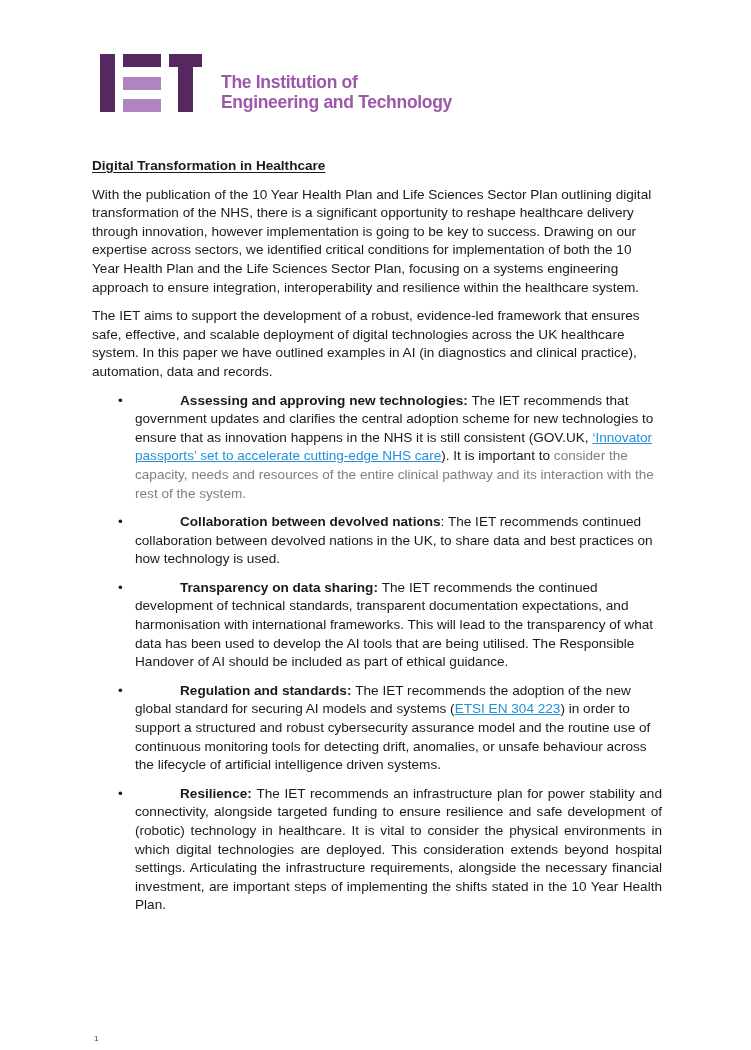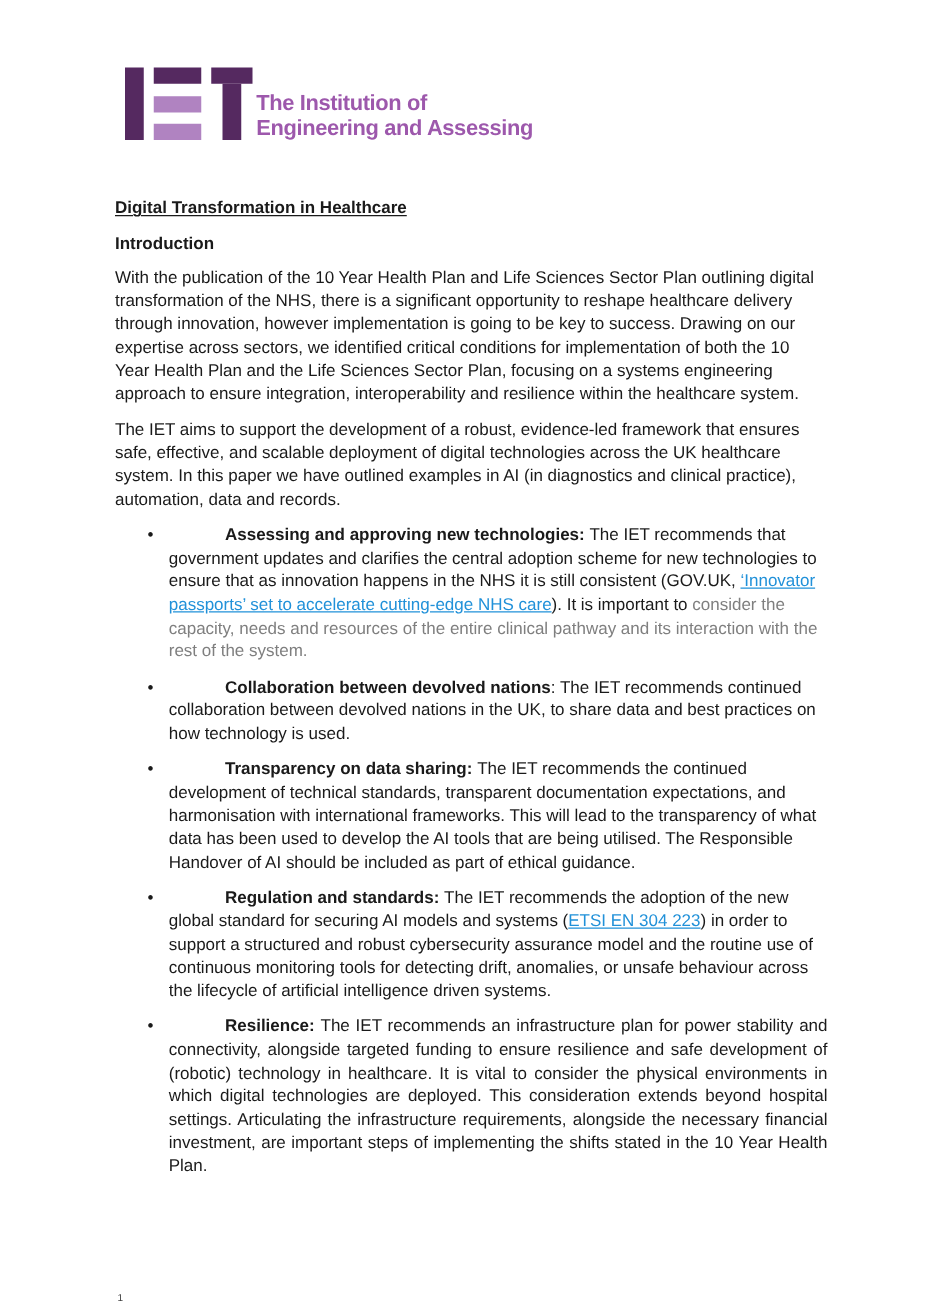--- a/index.html
+++ b/index.html
@@ -22,21 +22,21 @@
   
   .logo{position:absolute;top:54px;left:100px;display:flex;align-items:stretch;height:58px;}
   .letter-i{width:15px;background:var(--logo-dark);}
   .letter-e{width:38px;margin-left:8px;display:flex;flex-direction:column;justify-content:space-between;}
   .letter-e .bar{height:13px;width:100%;}
   .bar-dark{background:var(--logo-dark);}
   .bar-light{background:var(--logo-light);}
   .letter-t{width:33px;margin-left:8px;position:relative;}
   .t-bar{position:absolute;top:0;left:0;width:100%;height:13px;background:var(--logo-dark);}
   .t-stem{position:absolute;top:13px;left:9px;width:15px;height:45px;background:var(--logo-dark);}
-  .tagline{margin-left:3px;align-self:flex-end;padding-bottom:0;
+  .tagline{margin-left:19px;align-self:flex-end;padding-bottom:0;
     font-size:17.5px;font-weight:600;line-height:19.5px;
     letter-spacing:-0.3px;color:var(--logo-text);white-space:nowrap;}
   
   .content{position:absolute;top:157px;left:92px;width:570px;
     font-size:13.6px;line-height:18.6px;}
   .doc-title{font-size:13.6px;font-weight:bold;text-decoration:underline;
     text-underline-offset:2px;margin:0 0 10px 0;line-height:18.6px;}
   .heading{font-size:13.6px;font-weight:bold;margin:0 0 9px 0;line-height:18.6px;}
   .para{margin:0 0 10px 0;}
   .bullets{list-style:none;margin:9px 0 0 0;padding:0;}
@@ -60,27 +60,26 @@
       <div class="bar bar-dark"></div>
       <div class="bar bar-light"></div>
       <div class="bar bar-light"></div>
     </div>
     <div class="letter-t">
       <div class="t-bar"></div>
       <div class="t-stem"></div>
     </div>
     <div class="tagline">
       <div>The Institution of</div>
-      <div>Engineering and Assessing</div>
+      <div>Engineering and Technology</div>
     </div>
   </header>
 
   <main class="content">
     <h1 class="doc-title">Digital Transformation in Healthcare</h1>
-    <h2 class="heading">Introduction</h2>
     <p class="para">With the publication of the 10 Year Health Plan and Life Sciences Sector Plan outlining digital transformation of the NHS, there is a significant opportunity to reshape healthcare delivery through innovation, however implementation is going to be key to success. Drawing on our expertise across sectors, we identified critical conditions for implementation of both the 10 Year Health Plan and the Life Sciences Sector Plan, focusing on a systems engineering approach to ensure integration, interoperability and resilience within the healthcare system.</p>
     <p class="para">The IET aims to support the development of a robust, evidence-led framework that ensures safe, effective, and scalable deployment of digital technologies across the UK healthcare system. In this paper we have outlined examples in AI (in diagnostics and clinical practice), automation, data and records.</p>
     <ul class="bullets" id="bullets">
         <li><span class="seg-bold">Assessing and approving new technologies: </span><span class="seg-text">The IET recommends that government updates and clarifies the central adoption scheme for new technologies to ensure that as innovation happens in the NHS it is still consistent (GOV.UK, </span><a class="seg-link" href="#">‘Innovator passports’ set to accelerate cutting-edge NHS care</a><span class="seg-text">). It is important to </span><span class="seg-gray">consider the capacity, needs and resources of the entire clinical pathway and its interaction with the rest of the system.</span></li>
         <li><span class="seg-bold">Collaboration between devolved nations</span><span class="seg-text">: The IET recommends continued collaboration between devolved nations in the UK, to share data and best practices on how technology is used.</span></li>
         <li><span class="seg-bold">Transparency on data sharing: </span><span class="seg-text">The IET recommends the continued development of technical standards, transparent documentation expectations, and harmonisation with international frameworks. This will lead to the transparency of what data has been used to develop the AI tools that are being utilised. The Responsible Handover of AI should be included as part of ethical guidance.</span></li>
         <li><span class="seg-bold">Regulation and standards: </span><span class="seg-text">The IET recommends the adoption of the new global standard for securing AI models and systems (</span><a class="seg-link" href="#">ETSI EN 304 223</a><span class="seg-text">) in order to support a structured and robust cybersecurity assurance model and the routine use of continuous monitoring tools for detecting drift, anomalies, or unsafe behaviour across the lifecycle of artificial intelligence driven systems.</span></li>
         <li class="justify"><span class="seg-bold">Resilience: </span><span class="seg-text">The IET recommends an infrastructure plan for power stability and connectivity, alongside targeted funding to ensure resilience and safe development of (robotic) technology in healthcare. It is vital to consider the physical environments in which digital technologies are deployed. This consideration extends beyond hospital settings. Articulating the infrastructure requirements, alongside the necessary financial investment, are important steps of implementing the shifts stated in the 10 Year Health Plan.</span></li>
       </ul>
   </main>

